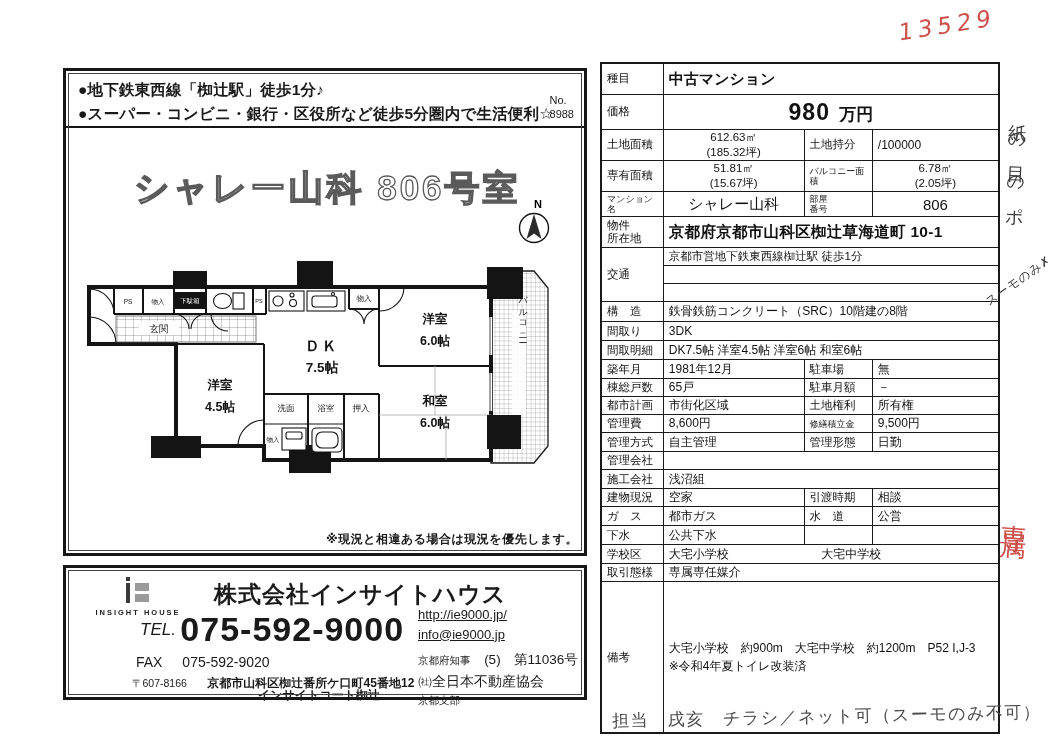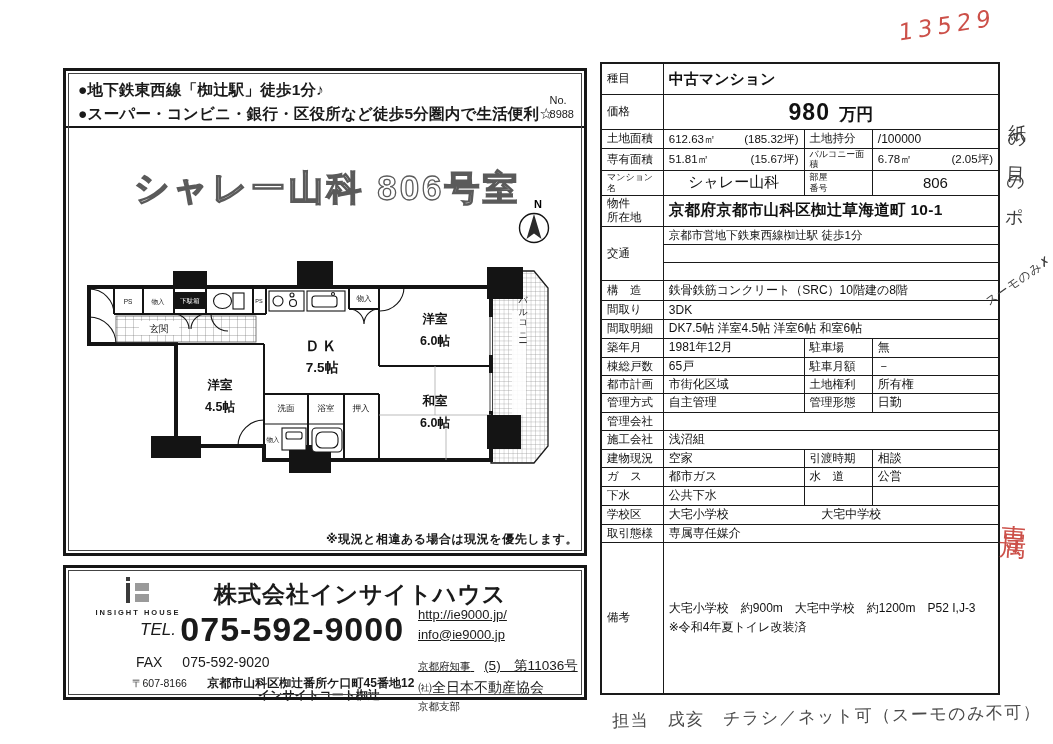--- a/index.html
+++ b/index.html
@@ -33,21 +33,21 @@
   .tel-row .tl{font-size:17px;vertical-align:6px;font-style:italic;}
   .tel-row .tn{font-size:34px;font-weight:bold;letter-spacing:1px;}
   .fax-row{position:absolute;left:70px;top:86px;font-size:14px;}
   .fax-row .fn{margin-left:16px;}
   .postal-row{position:absolute;left:66px;top:105px;white-space:nowrap;}
   .postal-row .pz{font-size:10.5px;}
   .postal-row .pa{font-size:12px;font-weight:bold;margin-left:16px;}
   .addr2{position:absolute;left:192px;top:119px;font-size:12px;font-weight:bold;}
   .co-right{position:absolute;left:352px;top:38px;font-size:13px;line-height:1.35;}
   .co-right .lnk{text-decoration:underline;display:block;margin-bottom:2px;}
-  .lic-row{margin-top:14px;white-space:nowrap;text-decoration:underline;}
+  .lic-row{margin-top:8px;white-space:nowrap;}
   .lic-row .la{font-size:10.5px;}
   .lic-row .ln{font-size:13.5px;margin-left:10px;}
   .assoc{font-size:14px;margin-top:3px;}
   .branch{font-size:10.5px;margin-top:2px;}
   
   .spec{position:absolute;left:600px;top:62px;width:400px;border-collapse:collapse;table-layout:fixed;
         font-size:12px;color:#111;}
   .spec td{border:1.6px solid #1a1a1a;padding:0 5px;overflow:hidden;vertical-align:middle;}
   .spec{border:2.5px solid #1a1a1a;}
   .c1{width:62px}.c2{width:140px}.c3{width:68px}.c4{width:126px}
@@ -55,21 +55,21 @@
   .lbl-s{font-size:9px;padding:0 2px;line-height:1.15;white-space:pre-line;margin-top:9px;}
   .h30 td{height:30px}.h34 td{height:34px}.h24 td{height:24px}.h19 td{height:19px}
   .h18 td{height:18px}.h17 td{height:17px}.h16 td{height:16px}.h52 td{height:52px}.h150 td{height:150px}
   .b15{font-weight:bold;font-size:15px;}
   .addr{font-weight:bold;font-size:15.5px;letter-spacing:.3px;white-space:nowrap;}
   .price{text-align:center;font-weight:bold;}
   .price .num{font-size:23px;letter-spacing:1px;}
   .price .unit{font-size:17px;margin-left:6px;}
   .mname{font-size:15px;text-align:center;}
   .rnum{font-size:15px;text-align:center;}
-  .split{display:flex;justify-content:space-between;font-size:11.5px;align-items:center;}
+  .split{display:flex;justify-content:space-between;font-size:11.5px;align-items:center;flex-direction:column;}
   td.p0{padding:0;vertical-align:top;}
   .kline{height:17.1px;line-height:17px;font-size:11.5px;padding:0 5px;white-space:nowrap;}
   .kline-b{border-top:1.4px solid #1a1a1a;}
   .schools{display:flex;font-size:12px;}
   .schools .s1{width:47%;}
   .biko-val{vertical-align:top;padding-top:3px;font-size:12px;line-height:1.55;}
   
   .hw{position:absolute;font-family:"DejaVu Sans",sans-serif;}
   .hw-ref{left:898px;top:12px;font-size:23px;color:#cc5049;letter-spacing:5px;
           transform:rotate(-9deg) skewX(-10deg);}
@@ -344,20 +344,26 @@
       <td>65戸</td>
       <td class="lbl">駐車月額</td>
       <td>－</td>
     </tr>
     <tr class="h17">
       <td class="lbl">都市計画</td>
       <td>市街化区域</td>
       <td class="lbl">土地権利</td>
       <td>所有権</td>
     </tr>
+    <tr class="h17">
+      <td class="lbl">管理費</td>
+      <td>8,600円</td>
+      <td class="lbl-s">修繕積立金</td>
+      <td>9,500円</td>
+    </tr>
     <tr class="h18">
       <td class="lbl">管理方式</td>
       <td>自主管理</td>
       <td class="lbl">管理形態</td>
       <td>日勤</td>
     </tr>
     <tr class="h17">
       <td class="lbl">管理会社</td>
       <td colspan="3"></td>
     </tr>

